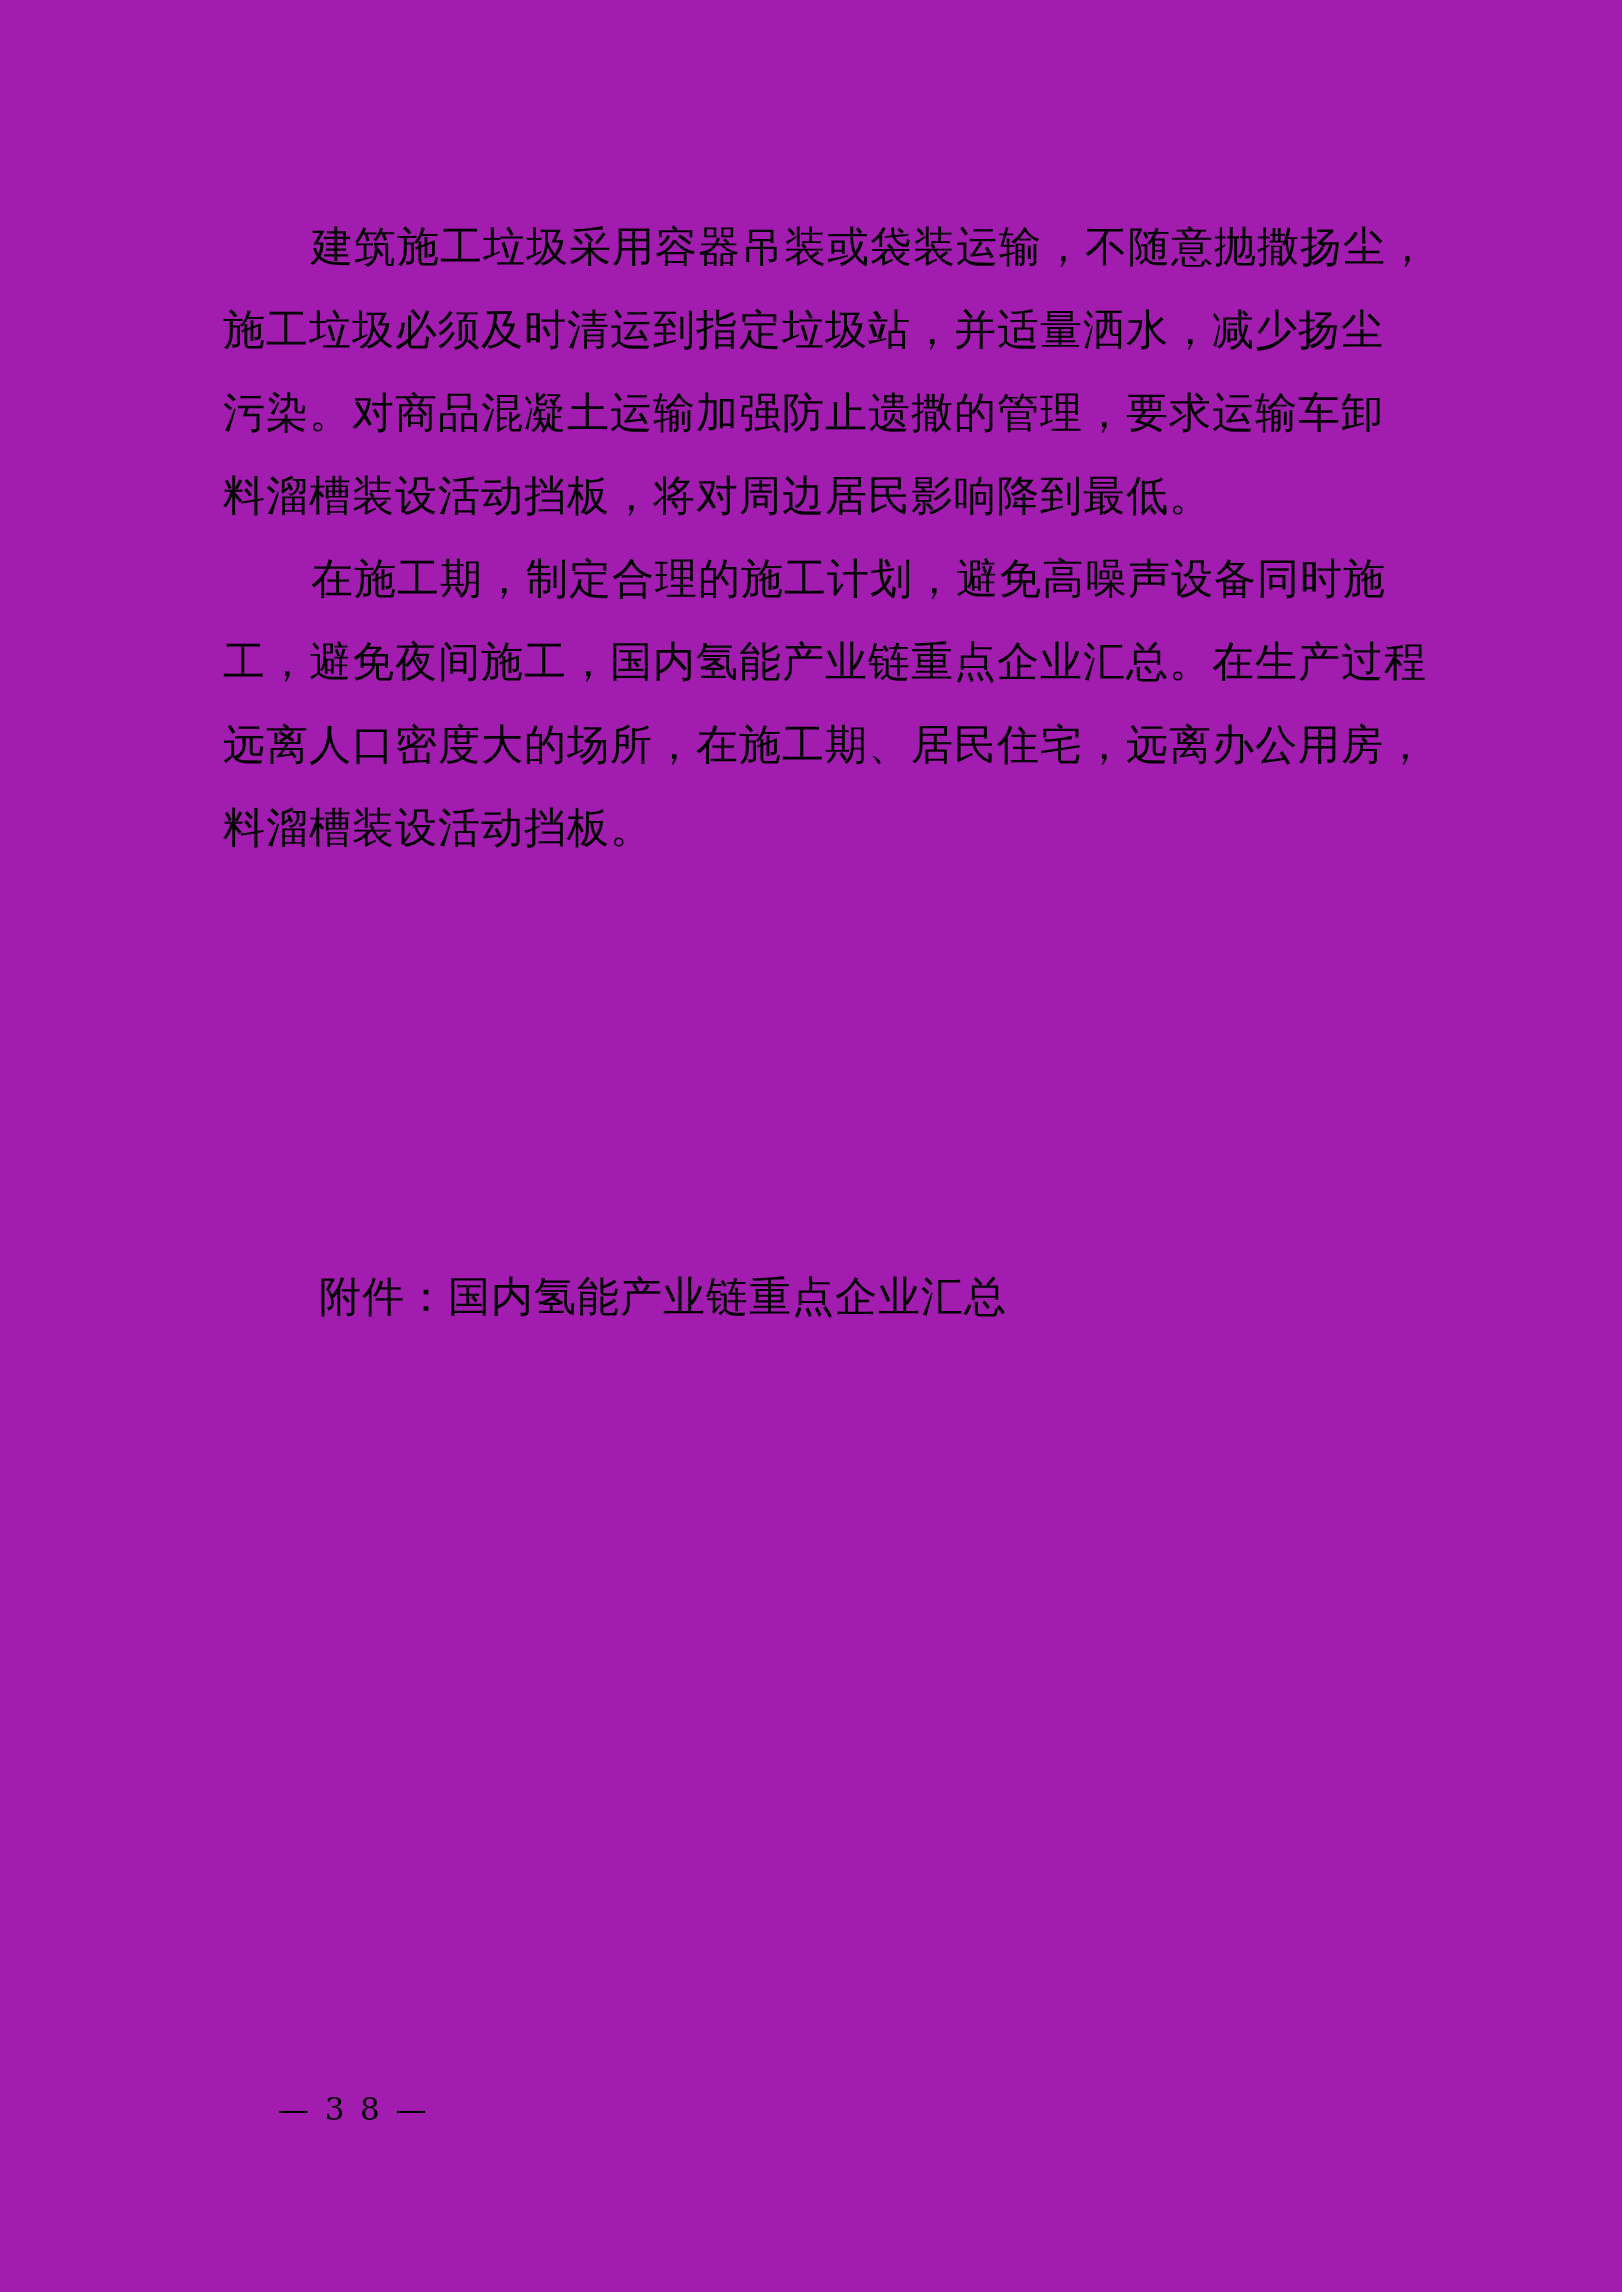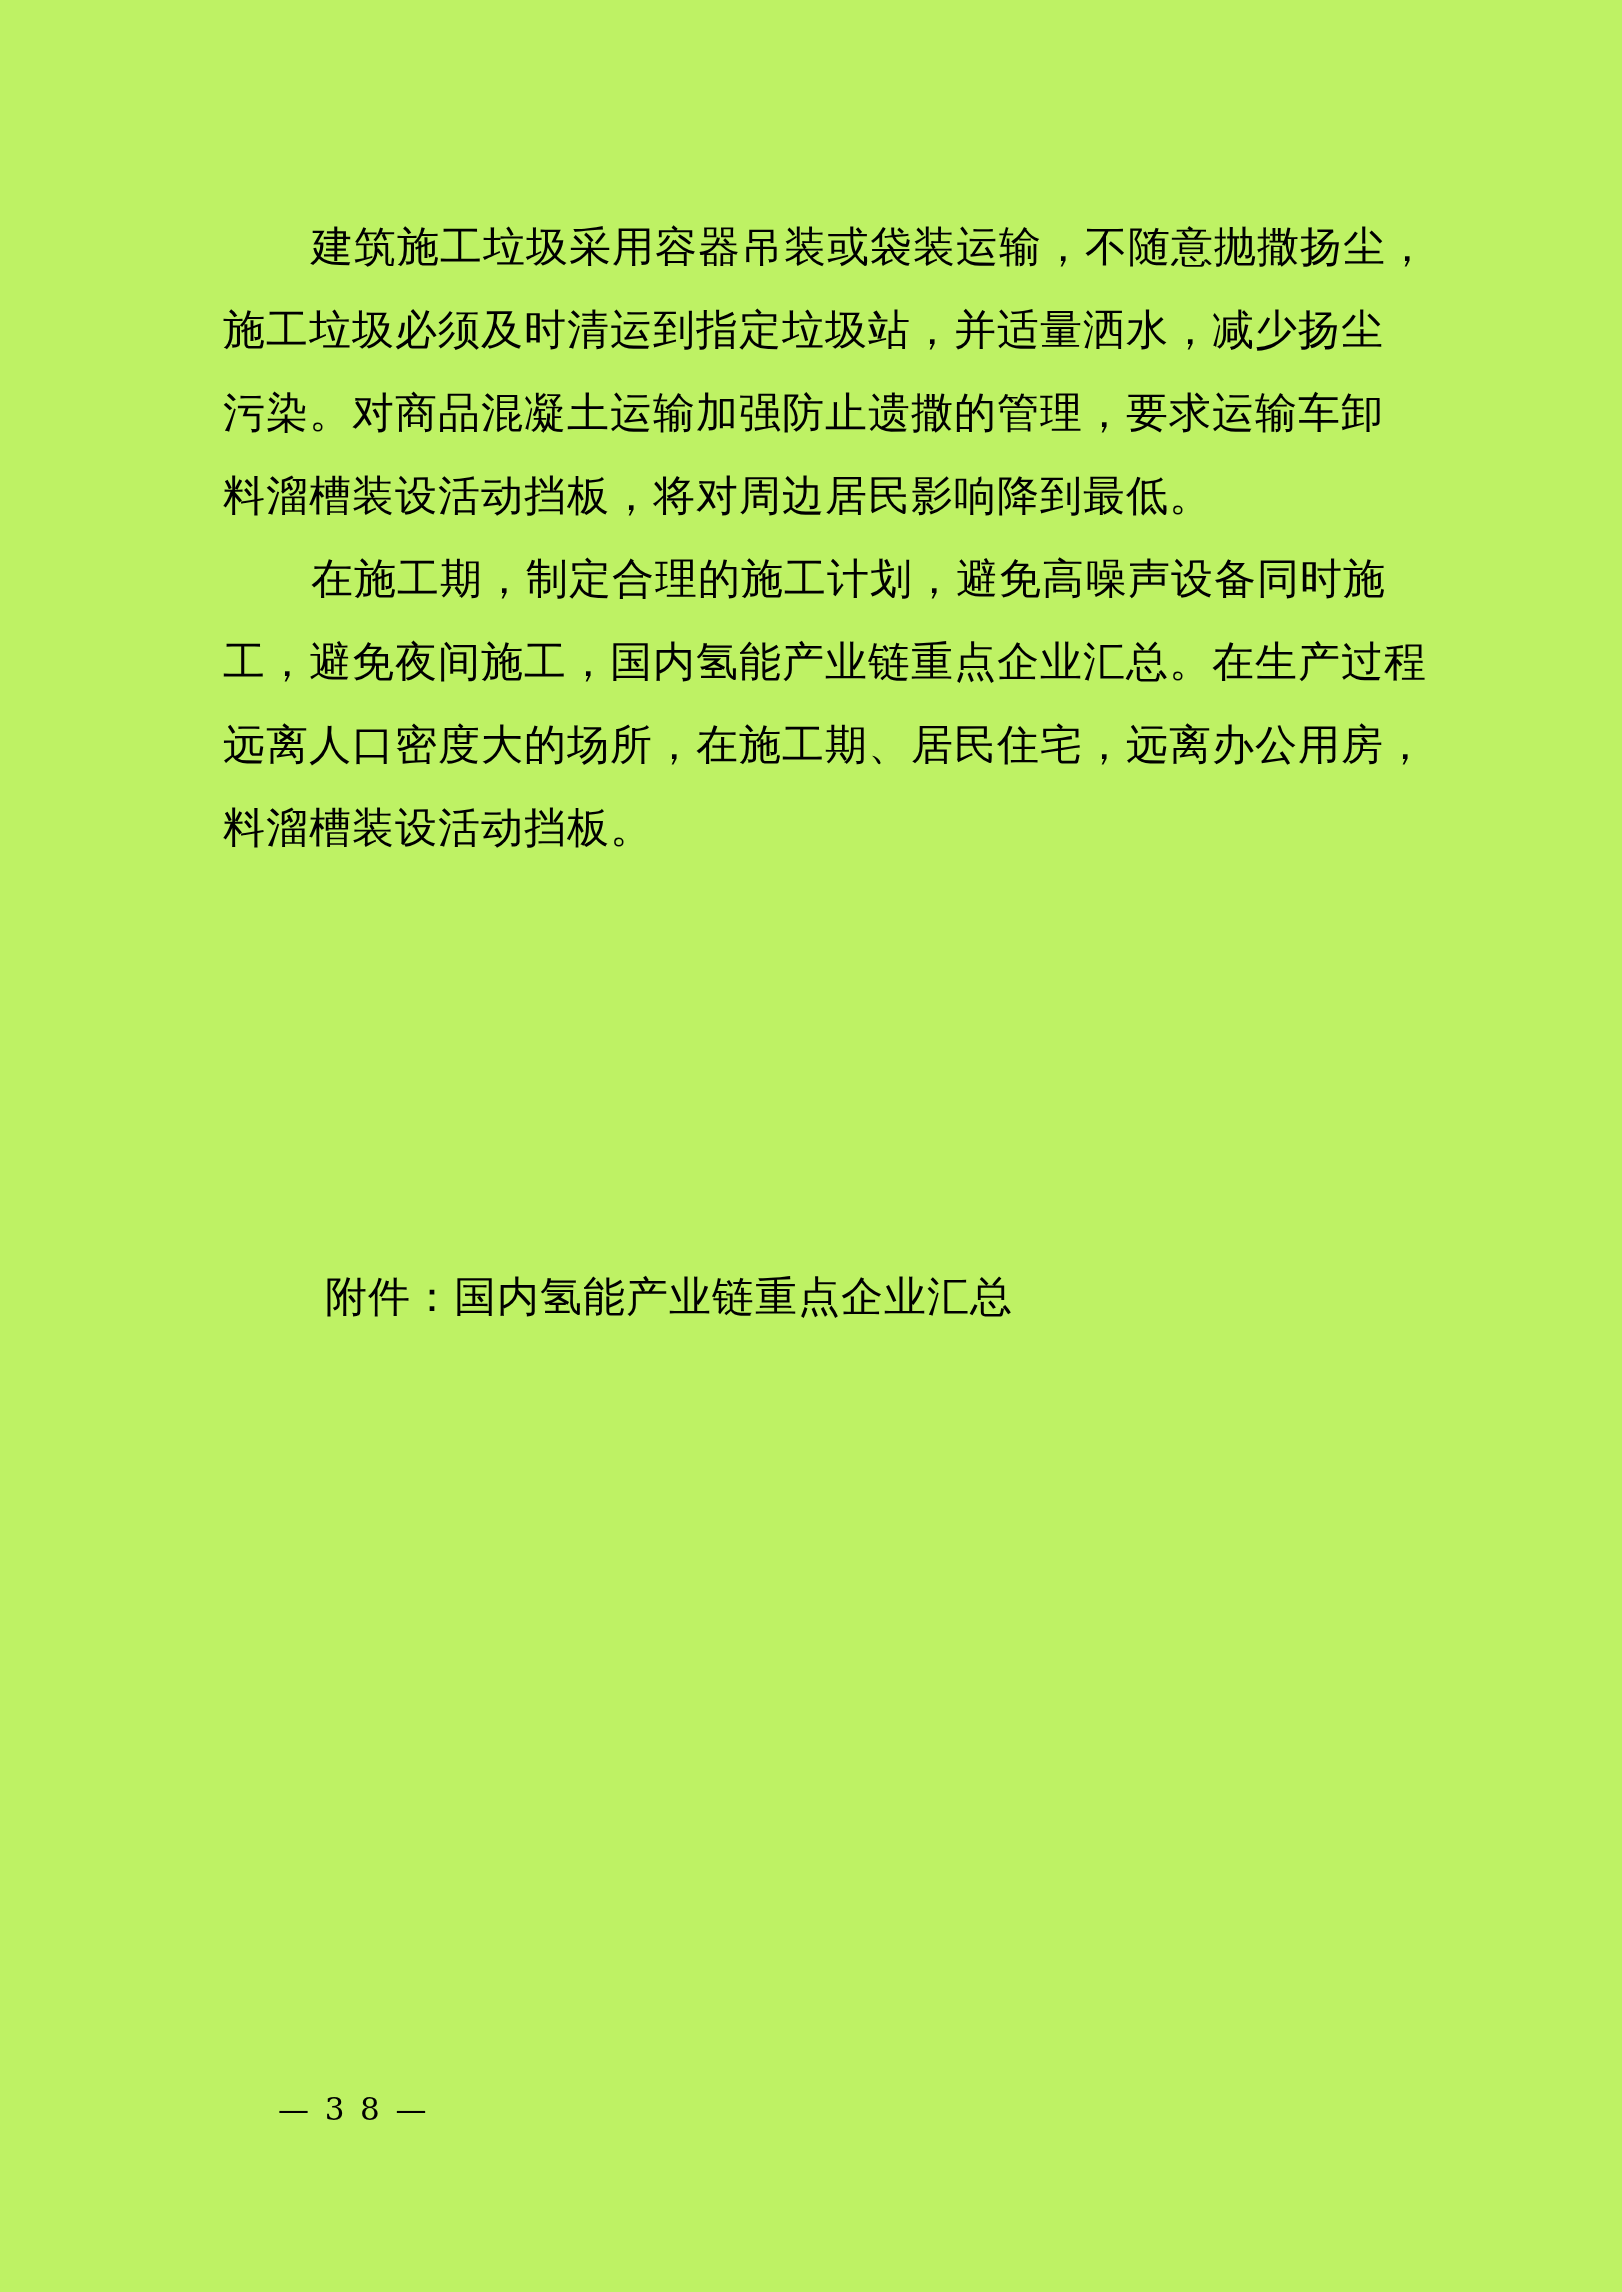--- a/index.html
+++ b/index.html
@@ -4,21 +4,21 @@
 <style>
   html, body {
     margin: 0;
     padding: 0;
     background: #e8e8e8;
   }
   .page {
     position: relative;
     width: 1622px;
     height: 2293px;
-    background: #bef264;
+    background: #a21caf;
     color: #000000;
     font-family: "DejaVu Serif", "Liberation Serif", serif;
     overflow: hidden;
   }
   .body-text {
     position: absolute;
     left: 223px;
     top: 205px;
     width: 1200px;
     font-size: 42px;
@@ -27,21 +27,21 @@
   }
   .t-line {
     white-space: nowrap;
     height: 83px;
   }
   .indent {
     text-indent: 88px;
   }
   .attachment-block {
     position: absolute;
-    left: 237px;
+    left: 231px;
     top: 1255px;
     width: 1200px;
     font-size: 42px;
     line-height: 83px;
     letter-spacing: 1px;
     text-indent: 88px;
     white-space: nowrap;
   }
   .page-number {
     position: absolute;

